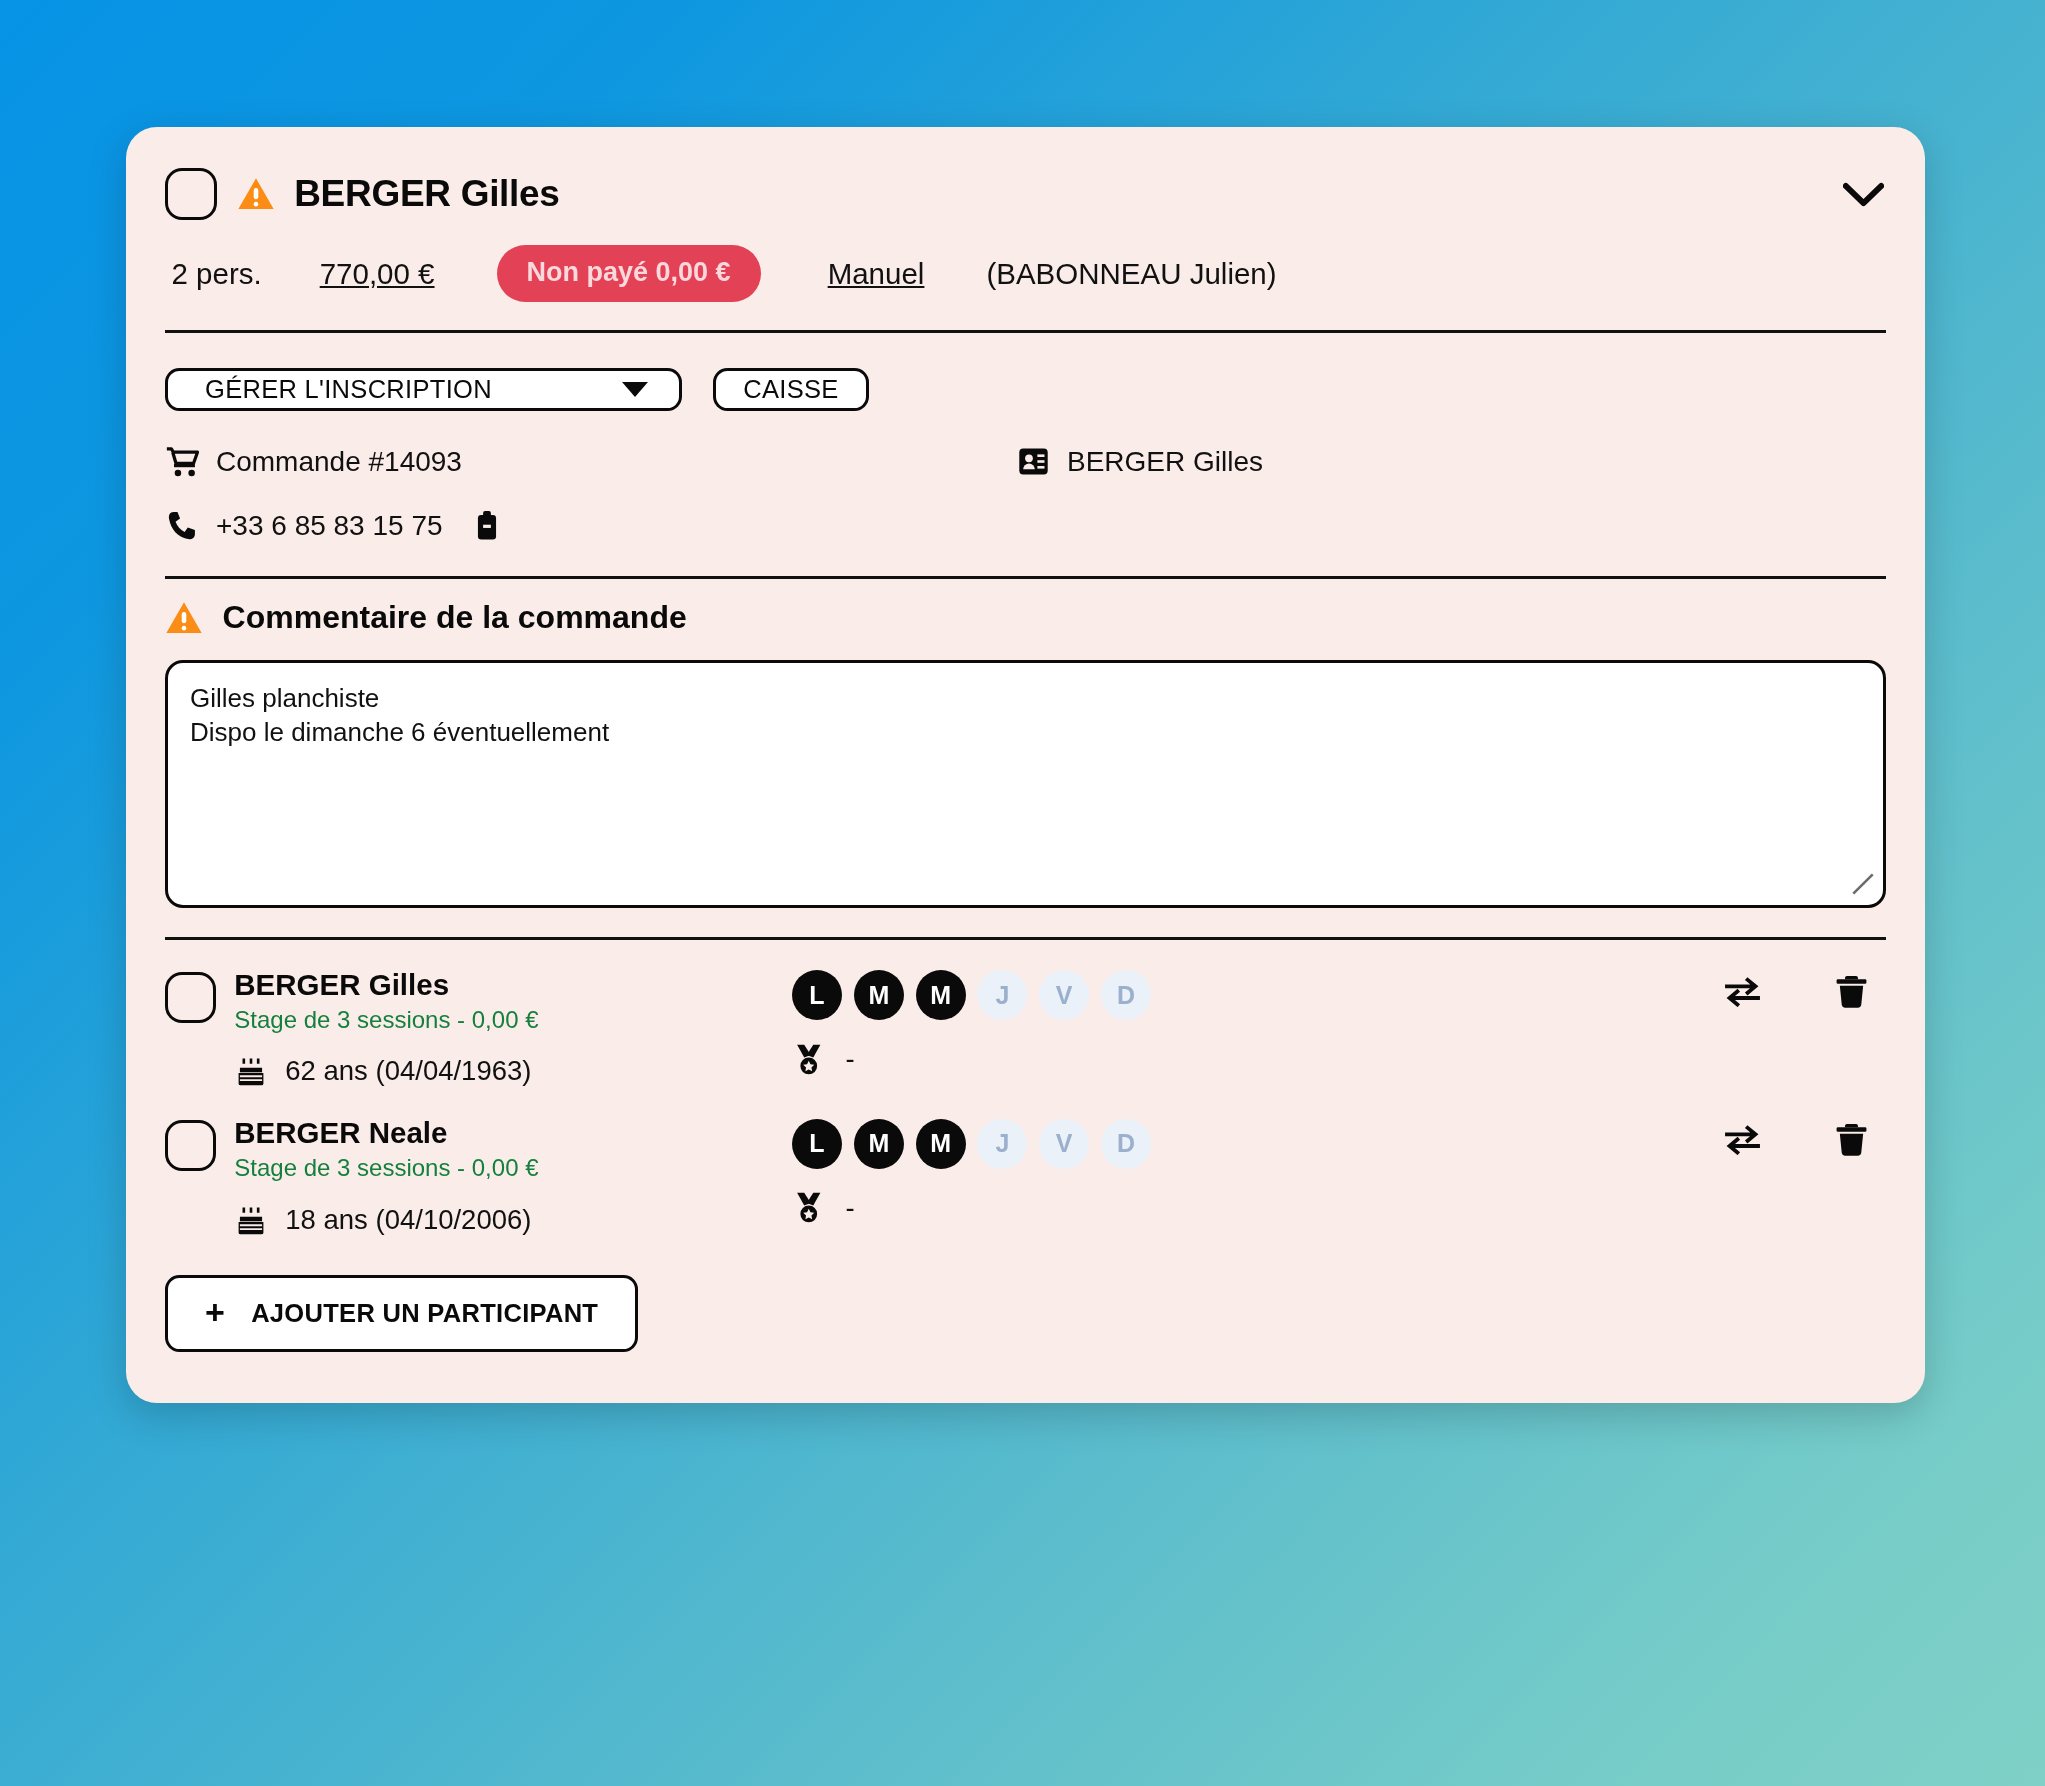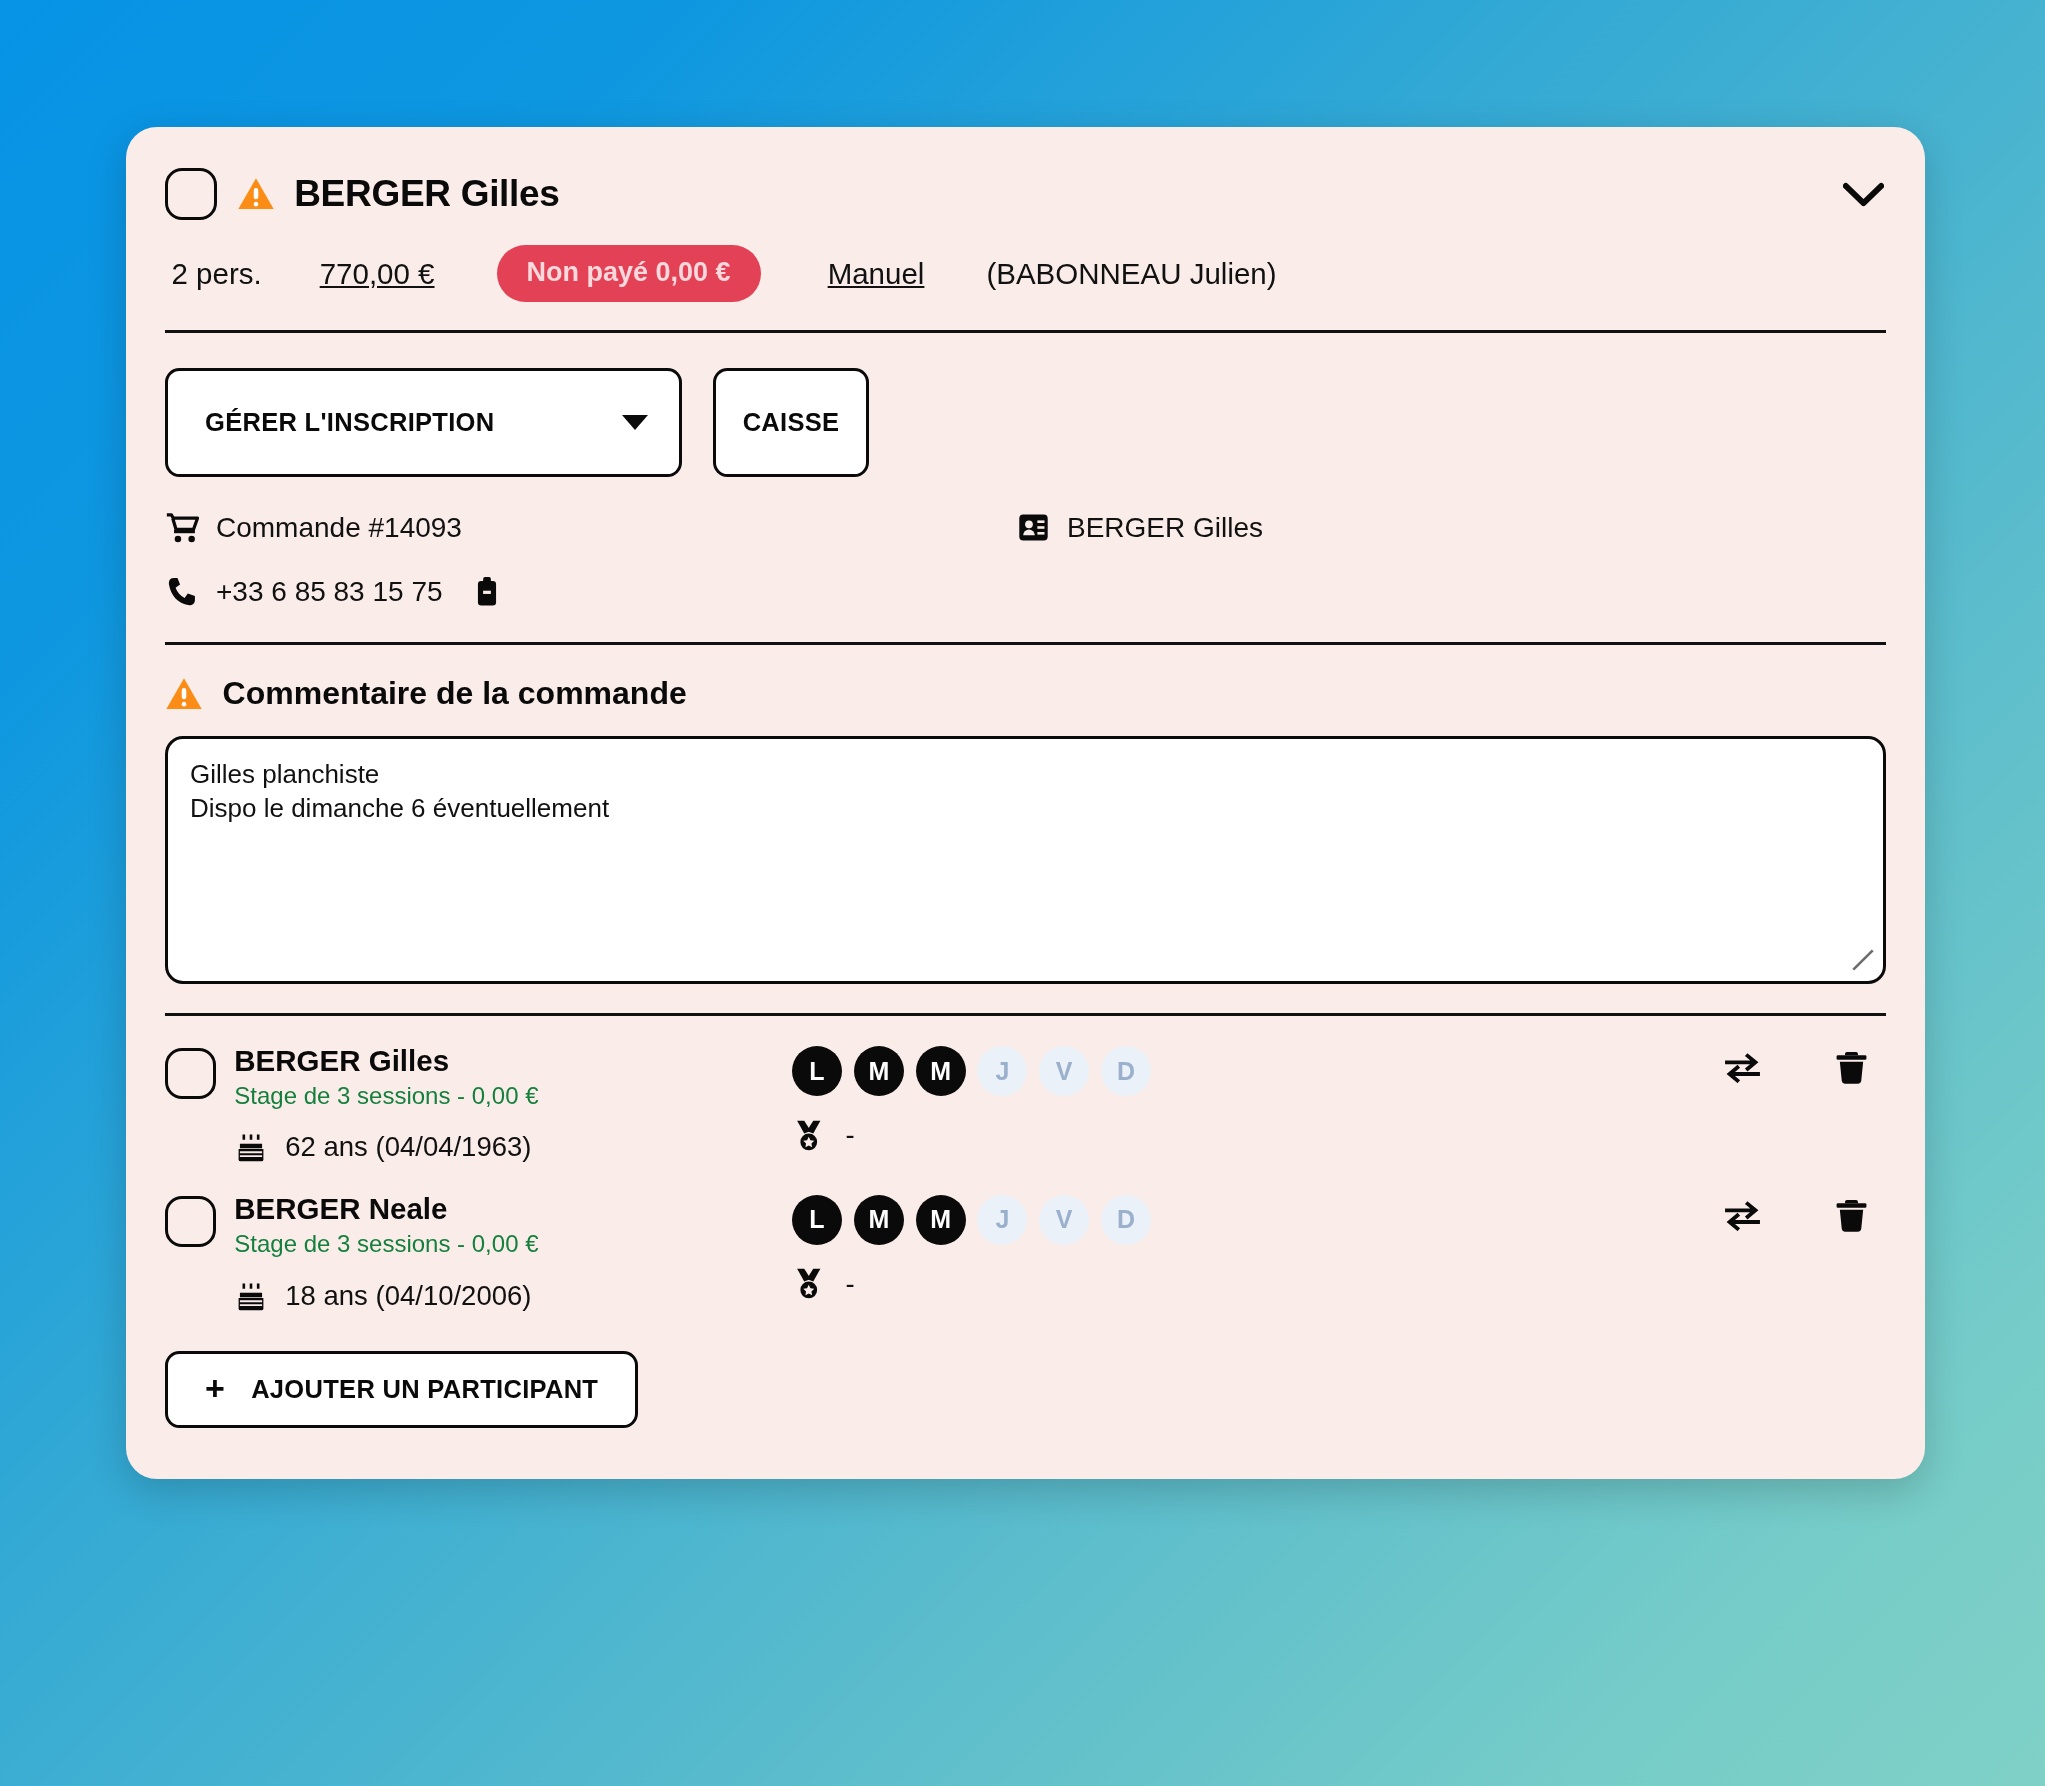--- a/index.html
+++ b/index.html
@@ -108,24 +108,24 @@
   .actions {
     display: flex;
     gap: 31px;
     padding: 35px 39px 0 39px;
   }
   .btn-outline {
     background: #FFFFFF;
     border: 3.9px solid #0A0A0A;
     border-radius: 14.4px;
     font-size: 25.5px;
-    font-weight: bold;
+    font-weight: normal;
     letter-spacing: 0.3px;
     color: #0A0A0A;
-    padding: 37px 0;
+    padding: 4px 0;
     display: flex;
     align-items: center;
     cursor: pointer;
     font-family: "Liberation Sans", sans-serif;
   }
   .btn-manage {
     width: 517px;
     justify-content: space-between;
     padding-left: 37px;
     padding-right: 31px;
@@ -180,21 +180,21 @@
     height: 3.3px;
     background: #111;
     margin: 33px 39px 0 39px;
   }
 
   
   .comment-head {
     display: flex;
     align-items: center;
     gap: 19.6px;
-    padding: 30px 39px 0 39px;
+    padding: 20px 39px 0 39px;
   }
   .comment-title {
     font-size: 32px;
     font-weight: bold;
     color: #0A0A0A;
   }
   .comment-box {
     margin: 23.6px 39px 0 39px;
     height: 248px;
     background: #FFFFFF;

